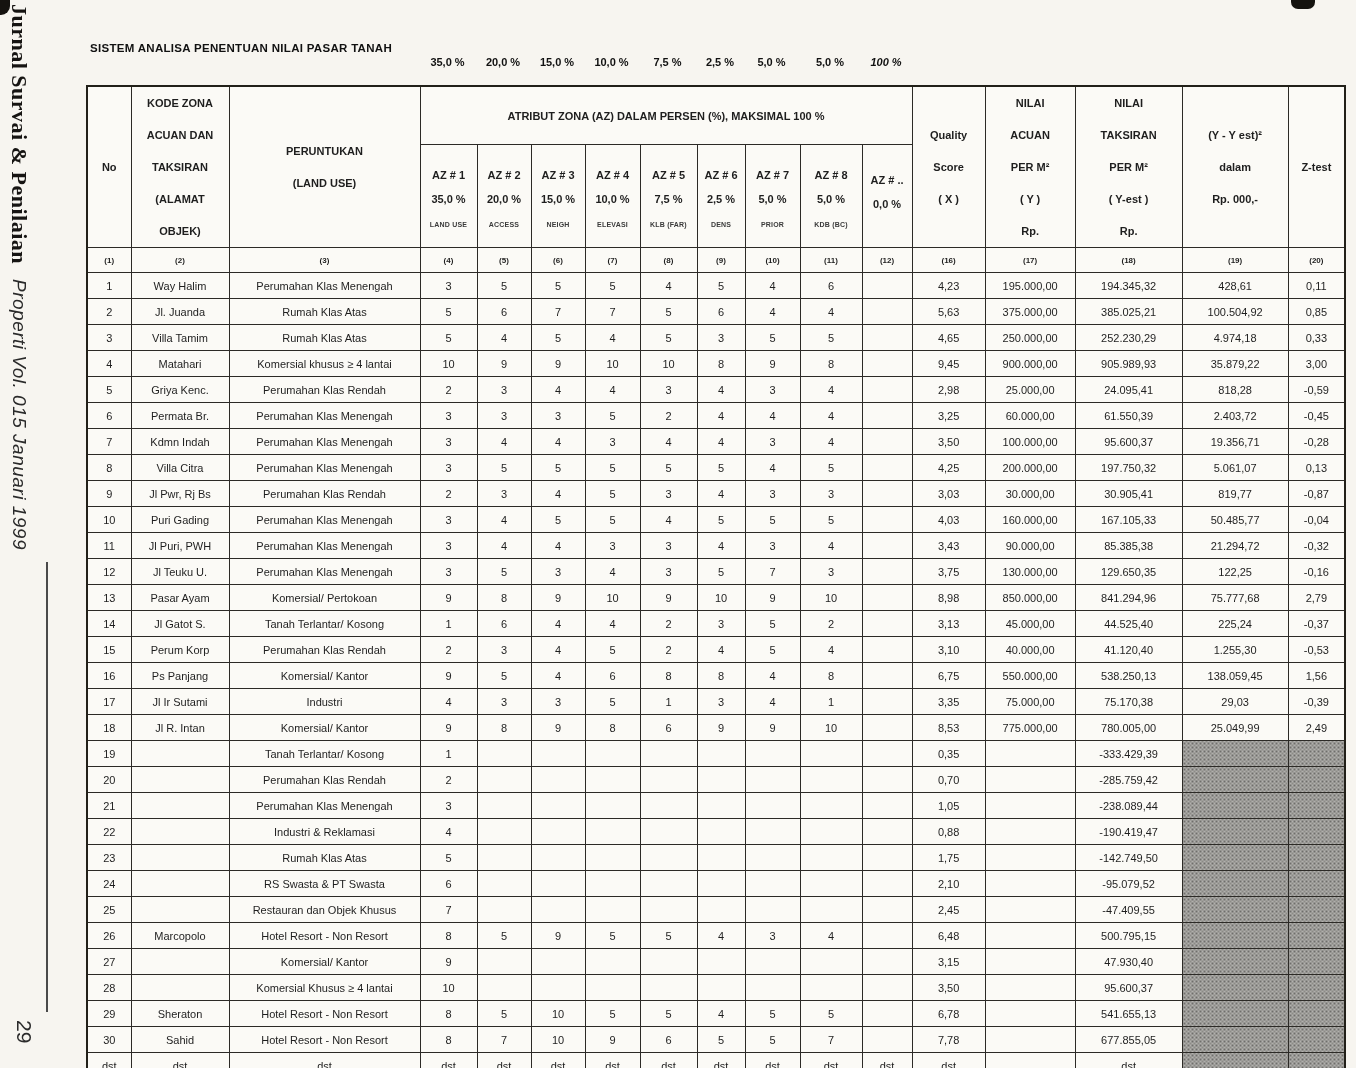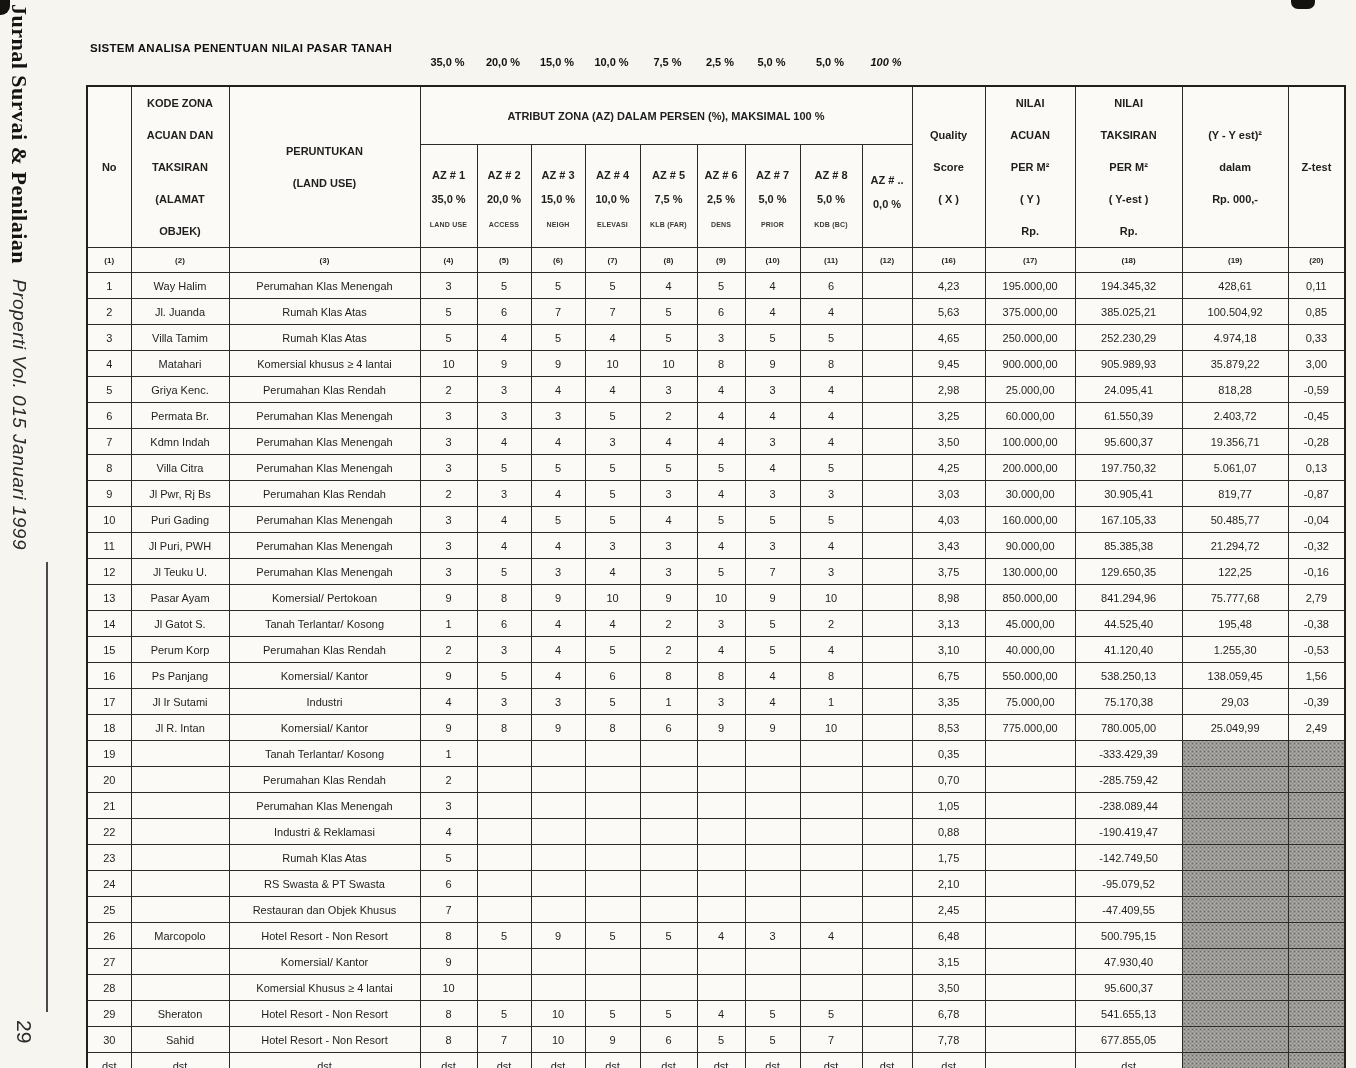--- a/index.html
+++ b/index.html
@@ -465,22 +465,22 @@
         <td>4</td>
         <td>4</td>
         <td>2</td>
         <td>3</td>
         <td>5</td>
         <td>2</td>
         <td></td>
         <td>3,13</td>
         <td>45.000,00</td>
         <td>44.525,40</td>
-        <td>195,48</td>
-        <td>-0,38</td>
+        <td>225,24</td>
+        <td>-0,37</td>
       </tr>
       <tr class="datarow">
         <td>15</td>
         <td class="c-kode">Perum Korp</td>
         <td class="c-use">Perumahan Klas Rendah</td>
         <td>2</td>
         <td>3</td>
         <td>4</td>
         <td>5</td>
         <td>2</td>

